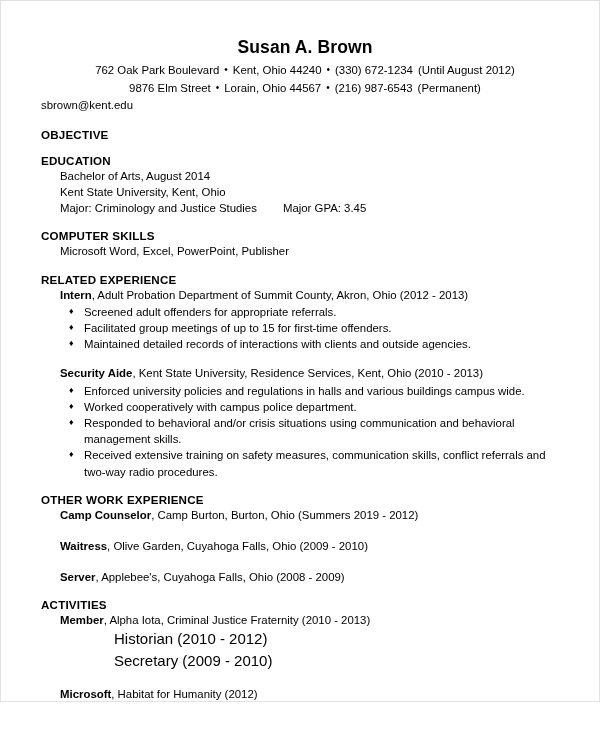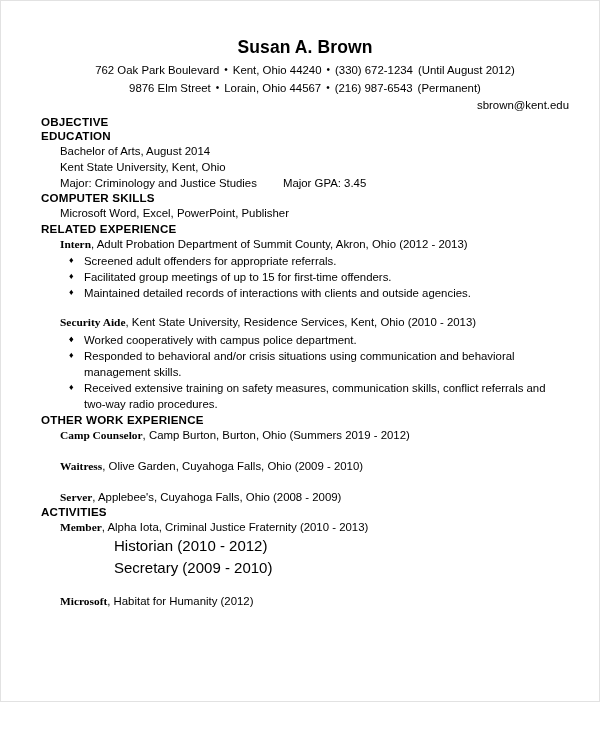--- a/index.html
+++ b/index.html
@@ -45,27 +45,28 @@
     padding: 0 5px;
     position: relative;
     top: -1px;
     font-size: 10px;
   }
   .contact-line .gap {
     display: inline-block;
     width: 5px;
   }
   .email-line {
-    text-align: right;
+    text-align: left;
     font-size: 11.4px;
     line-height: 1.55;
   }
 
   
   .section {
+    margin-top: 13px;
   }
   .section-title {
     font-size: 11.6px;
     font-weight: bold;
     letter-spacing: 0.2px;
     margin-bottom: 1px;
   }
   .body-block {
     padding-left: 19px;
   }
@@ -80,21 +81,20 @@
     max-width: 512px;
   }
   .job {
     padding-left: 19px;
     font-size: 11.4px;
     line-height: 1.42;
     margin-top: 0;
   }
   .job .role {
     font-weight: bold;
-    font-family: Liberation Serif, serif;
   }
   .job-spaced {
     margin-top: 15px;
   }
   .exp-block {
     margin-top: 13px;
   }
   .sub-line {
     padding-left: 73px;
     font-size: 15px;
@@ -182,21 +182,21 @@
           <li><span class="dia">♦</span><span>Facilitated group meetings of up to 15 for first-time offenders.</span></li>
           <li><span class="dia">♦</span><span>Maintained detailed records of interactions with clients and outside agencies.</span></li>
         </ul>
       </div>
 
       <div class="exp-block">
         <div class="job">
           <span class="role">Security Aide</span><span>, Kent State University, Residence Services, Kent, Ohio (2010 - 2013)</span>
         </div>
         <ul class="bullets">
-          <li><span class="dia">♦</span></li>
+          <li><span class="dia">♦</span><span>Enforced university policies and regulations in halls and various buildings campus wide.</span></li>
           <li><span class="dia">♦</span><span>Worked cooperatively with campus police department.</span></li>
           <li><span class="dia">♦</span><span>Responded to behavioral and/or crisis situations using communication and behavioral management skills.</span></li>
           <li><span class="dia">♦</span><span>Received extensive training on safety measures, communication skills, conflict referrals and two-way radio procedures.</span></li>
         </ul>
       </div>
     </div>
 
     <div class="section">
       <div class="section-title">OTHER WORK EXPERIENCE</div>
 

